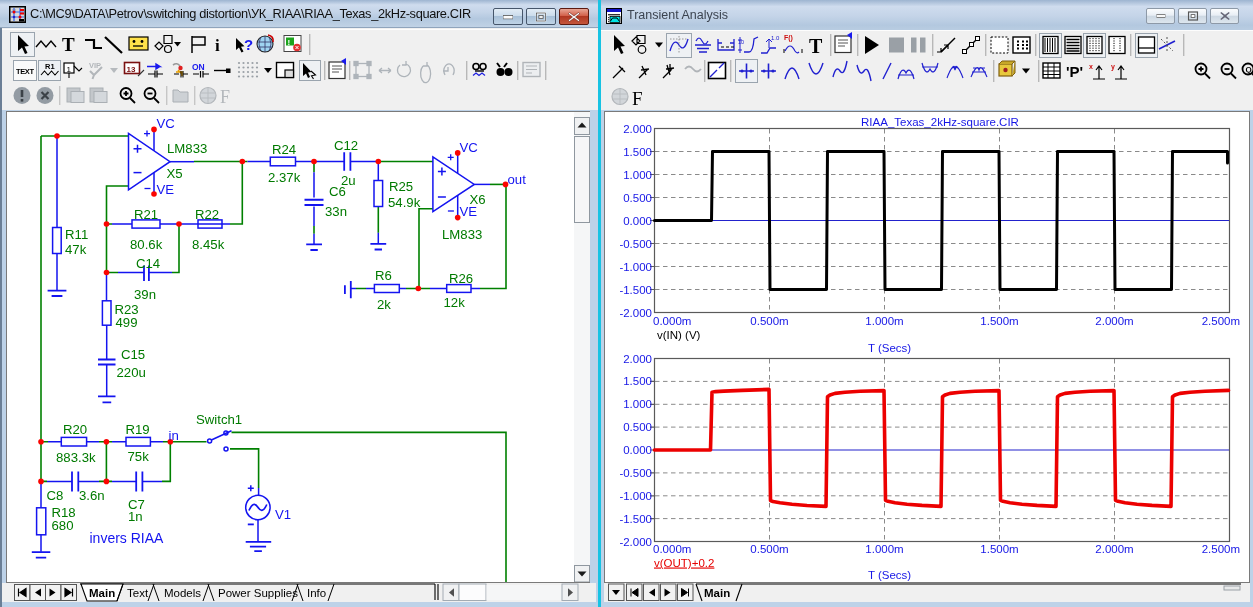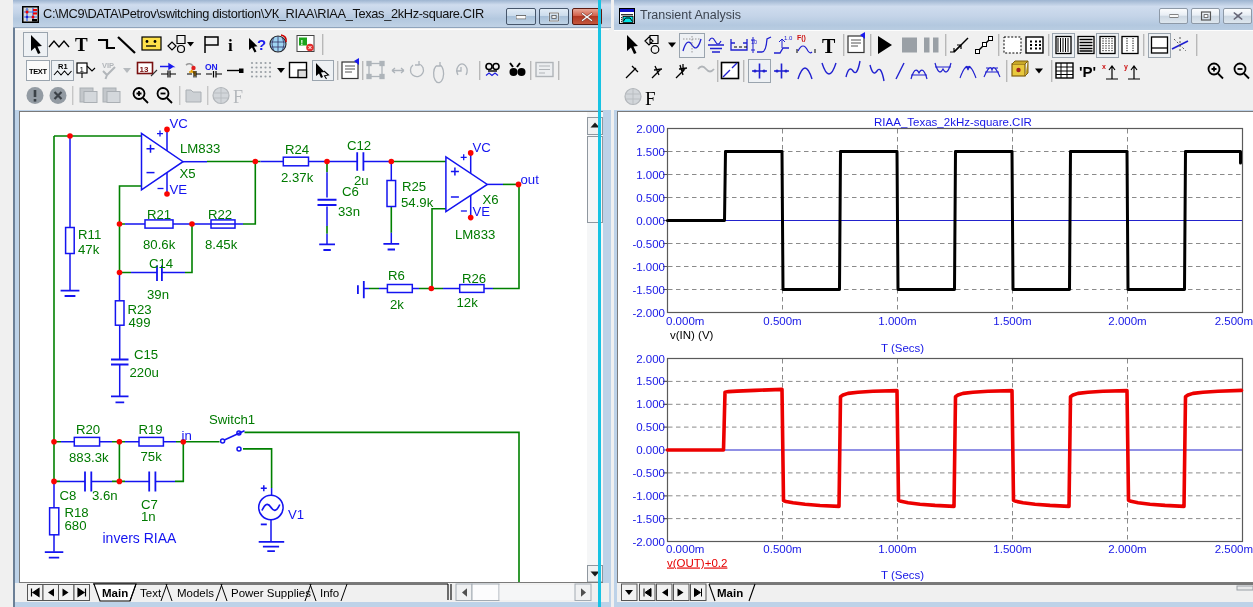--- a/index.html
+++ b/index.html
@@ -1,18 +1,18 @@
 <!DOCTYPE html>
 <html><head>
 <meta charset="utf-8">
 <style>
 * { margin:0; padding:0; box-sizing:border-box; }
 body { font-family:"Liberation Sans", sans-serif; }
 #screen { position:relative; width:1253px; height:607px; background:#f0f0f0; overflow:hidden; }
-.win { position:absolute; top:0; height:607px;margin-left:13px; }
+.win { position:absolute; top:0; height:607px; }
 .titlebar { position:absolute; left:0; right:0; top:0; height:28px;
   background:linear-gradient(180deg,#9db4d0 0%,#cfdcee 18%,#c4d4e8 45%,#b3c8df 70%,#c0d2e5 100%);
   border-bottom:1px solid #8fa4bc; }
 .tbtn { position:absolute; top:8px; height:17px; border:1px solid #46566b; border-radius:2px;
   background:linear-gradient(180deg,#e2ecf6 0%,#cbdcec 45%,#a8c0d8 50%,#bfd3e6 100%); }
 .tbtn .glyph { position:absolute; left:50%; top:50%; transform:translate(-50%,-50%); }
 svg { display:block; }
 </style>
 </head>
 <body>

